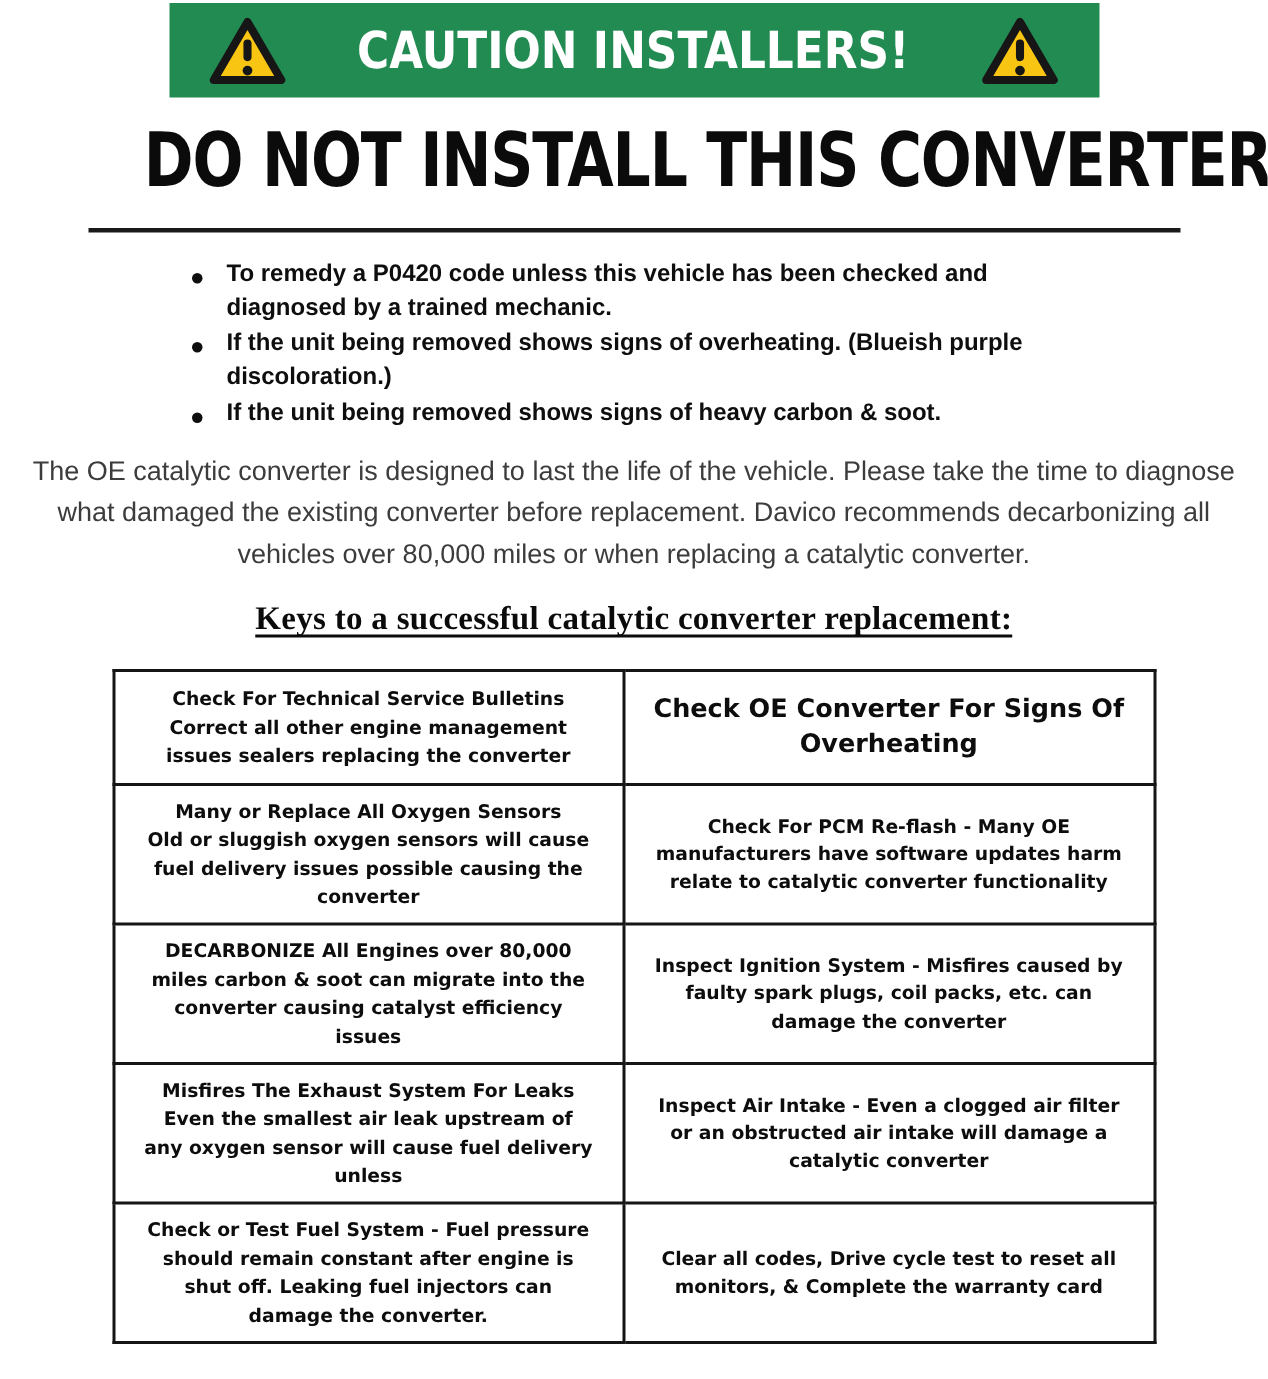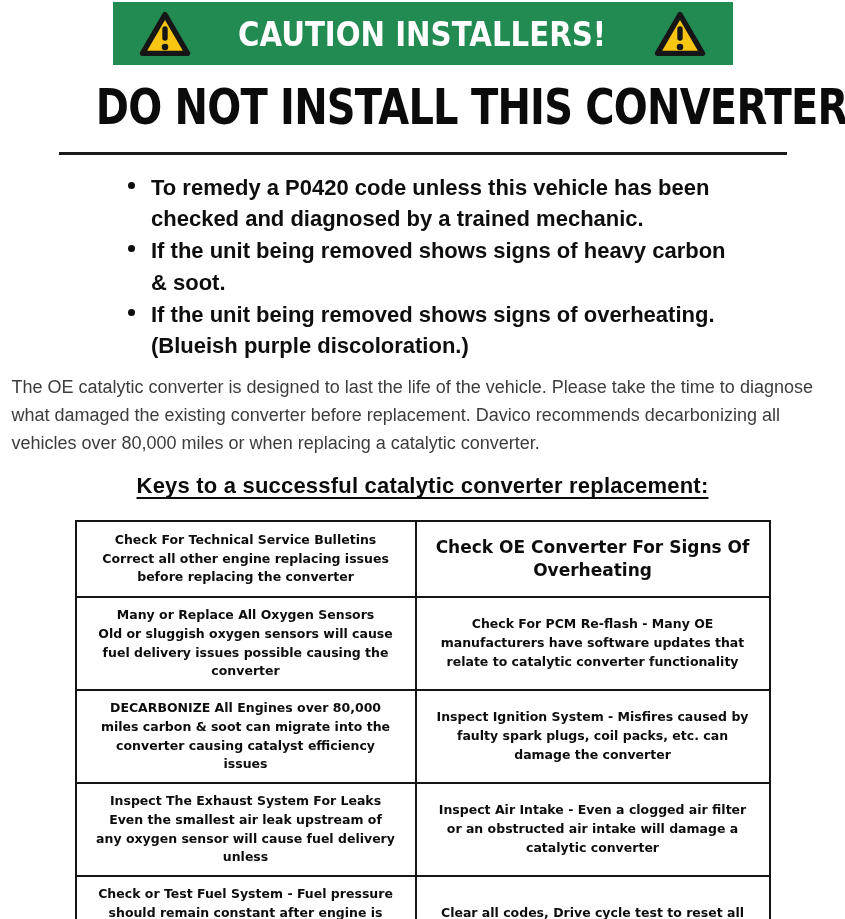--- a/index.html
+++ b/index.html
@@ -62,46 +62,47 @@
   .warn-list{
     list-style:none;
     margin:17px 0 0 118px;
     padding:0;
     width:610px;
   }
   .warn-list li{
     position:relative;
     padding-left:33px;
     font-weight:bold;
-    font-size:22px;
+    font-size:16px;
     line-height:1.42;
     color:#0e0e0e;
     margin-bottom:1px;
   }
   .warn-list li::before{
     content:"";
     position:absolute;left:10px;top:10px;
     width:7px;height:7px;border-radius:50%;
     background:#0e0e0e;
   }
 
   
   .intro{
     width:822px;
     margin:13px auto 0;
+    text-align:center;
     font-size:18px;
     line-height:1.55;
     color:var(--soft-ink);
   }
 
   
   .keys-heading{
     margin:15px 0 18px;
     text-align:center;
-    font-family:Liberation Sans, sans-serif;
+    font-family:Liberation Serif, serif;
     font-weight:bold;
     font-size:22px;
     letter-spacing:0.2px;
     color:#0b0b0b;
     text-decoration:underline;
     text-decoration-thickness:2px;
     text-underline-offset:4px;
   }
 
   
@@ -145,59 +146,59 @@
       <circle class="tri-ink" cx="30" cy="41" r="3.6"></circle>
     </svg>
   </div>
 
   <h1 class="headline"><span class="squeeze">DO NOT INSTALL THIS CONVERTER:</span></h1>
 
   <hr class="divider">
 
   <ul class="warn-list">
       <li>To remedy a P0420 code unless this vehicle has been checked and diagnosed by a trained mechanic.</li>
+      <li>If the unit being removed shows signs of overheating. (Blueish purple discoloration.)</li>
       <li>If the unit being removed shows signs of heavy carbon &amp; soot.</li>
-      <li>If the unit being removed shows signs of overheating. (Blueish purple discoloration.)</li>
     </ul>
 
   <p class="intro">The OE catalytic converter is designed to last the life of the vehicle. Please take the time to diagnose what damaged the existing converter before replacement. Davico recommends decarbonizing all vehicles over 80,000 miles or when replacing a catalytic converter.</p>
 
   <h2 class="keys-heading">Keys to a successful catalytic converter replacement:</h2>
 
   <table class="tips-table">
     <tbody>
         <tr>
           <td>
             <div>Check For Technical Service Bulletins</div>
-            <div>Correct all other engine replacing issues before replacing the converter</div>
+            <div>Correct all other engine management issues sealers replacing the converter</div>
           </td>
           <td class="big">
             <div>Check OE Converter For Signs Of Overheating</div>
           </td>
         </tr>
         <tr>
           <td>
             <div>Many or Replace All Oxygen Sensors</div>
             <div>Old or sluggish oxygen sensors will cause fuel delivery issues possible causing the converter</div>
           </td>
           <td>
-            <div>Check For PCM Re-flash - Many OE manufacturers have software updates that relate to catalytic converter functionality</div>
+            <div>Check For PCM Re-flash - Many OE manufacturers have software updates harm relate to catalytic converter functionality</div>
           </td>
         </tr>
         <tr>
           <td>
             <div>DECARBONIZE All Engines over 80,000 miles carbon &amp; soot can migrate into the converter causing catalyst efficiency issues</div>
           </td>
           <td>
             <div>Inspect Ignition System - Misfires caused by faulty spark plugs, coil packs, etc. can damage the converter</div>
           </td>
         </tr>
         <tr>
           <td>
-            <div>Inspect The Exhaust System For Leaks</div>
+            <div>Misfires The Exhaust System For Leaks</div>
             <div>Even the smallest air leak upstream of any oxygen sensor will cause fuel delivery unless</div>
           </td>
           <td>
             <div>Inspect Air Intake - Even a clogged air filter or an obstructed air intake will damage a catalytic converter</div>
           </td>
         </tr>
         <tr>
           <td>
             <div>Check or Test Fuel System - Fuel pressure should remain constant after engine is shut off.  Leaking fuel injectors can damage the converter.</div>
           </td>

